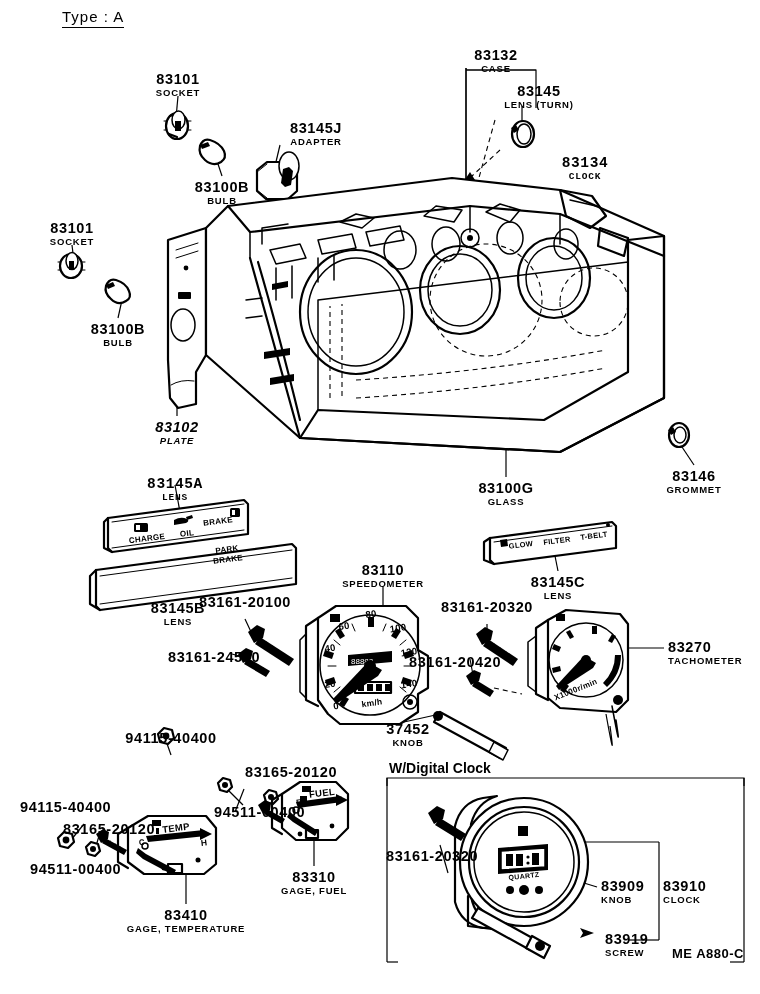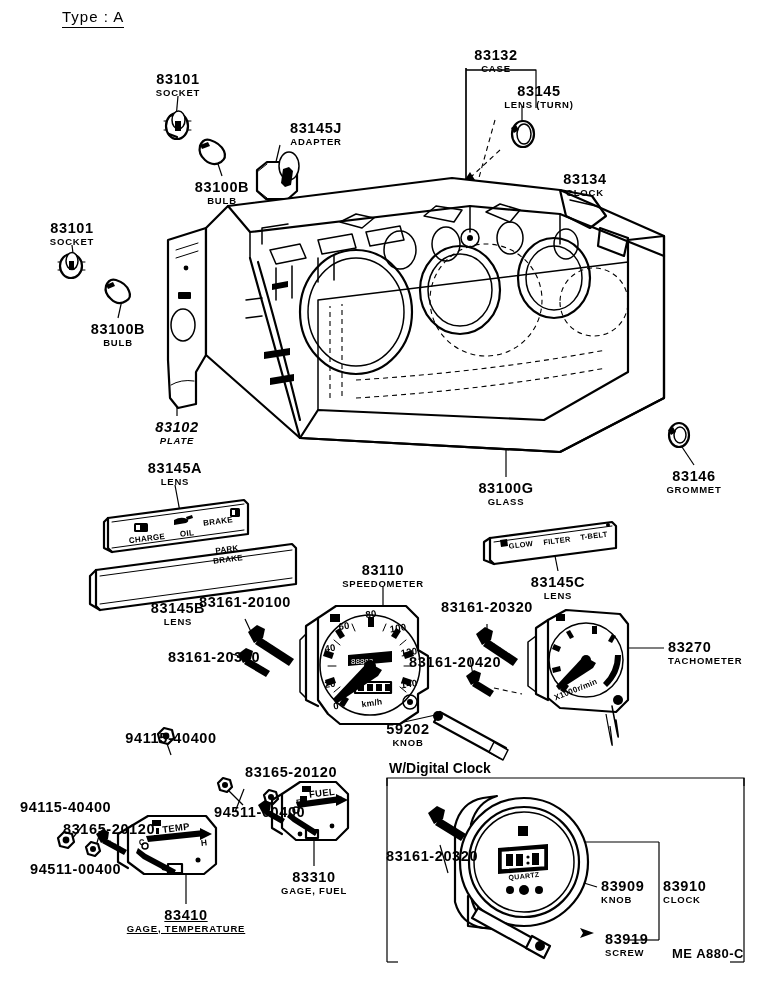--- a/index.html
+++ b/index.html
@@ -428,21 +428,21 @@
         <div class="nm">ADAPTER</div>
       </div>
       <div class="lbl ctr" style="left: 496px; top: 48px;">
         <div class="pn">83132</div>
         <div class="nm">CASE</div>
       </div>
       <div class="lbl ctr" style="left: 539px; top: 84px;">
         <div class="pn">83145</div>
         <div class="nm">LENS (TURN)</div>
       </div>
-      <div class="lbl ctr" style="left: 585px; top: 172px;">
+      <div class="lbl ctr" style="left: 585px; top: 156px; font-family: Liberation Mono, monospace;">
         <div class="pn">83134</div>
         <div class="nm">CLOCK</div>
       </div>
       <div class="lbl ctr" style="left: 72px; top: 221px;">
         <div class="pn">83101</div>
         <div class="nm">SOCKET</div>
       </div>
       <div class="lbl ctr" style="left: 118px; top: 322px;">
         <div class="pn">83100B</div>
         <div class="nm">BULB</div>
@@ -452,68 +452,68 @@
         <div class="nm">PLATE</div>
       </div>
       <div class="lbl ctr" style="left: 506px; top: 481px;">
         <div class="pn">83100G</div>
         <div class="nm">GLASS</div>
       </div>
       <div class="lbl ctr" style="left: 694px; top: 469px;">
         <div class="pn">83146</div>
         <div class="nm">GROMMET</div>
       </div>
-      <div class="lbl ctr" style="left: 175px; top: 461px;">
+      <div class="lbl ctr" style="left: 175px; top: 477px; font-family: Liberation Mono, monospace;">
         <div class="pn">83145A</div>
         <div class="nm">LENS</div>
       </div>
       <div class="lbl ctr" style="left: 178px; top: 601px;">
         <div class="pn">83145B</div>
         <div class="nm">LENS</div>
       </div>
       <div class="lbl ctr" style="left: 558px; top: 575px;">
         <div class="pn">83145C</div>
         <div class="nm">LENS</div>
       </div>
       <div class="lbl ctr" style="left: 383px; top: 563px; text-align: center;">
         <div class="pn">83110</div>
         <div class="nm">SPEEDOMETER</div>
       </div>
       <div class="lbl lft" style="left: 668px; top: 640px;">
         <div class="pn">83270</div>
         <div class="nm">TACHOMETER</div>
       </div>
       <div class="lbl ctr" style="left: 408px; top: 722px;">
-        <div class="pn">59202</div>
+        <div class="pn">37452</div>
         <div class="nm">KNOB</div>
       </div>
       <div class="lbl ctr" style="left: 314px; top: 870px;">
         <div class="pn">83310</div>
         <div class="nm">GAGE, FUEL</div>
       </div>
-      <div class="lbl ctr" style="left: 186px; top: 908px; text-decoration: underline;">
+      <div class="lbl ctr" style="left: 186px; top: 908px;">
         <div class="pn">83410</div>
         <div class="nm">GAGE, TEMPERATURE</div>
       </div>
       <div class="lbl lft" style="left: 663px; top: 879px;">
         <div class="pn">83910</div>
         <div class="nm">CLOCK</div>
       </div>
       <div class="lbl lft" style="left: 601px; top: 879px;">
         <div class="pn">83909</div>
         <div class="nm">KNOB</div>
       </div>
       <div class="lbl lft" style="left: 605px; top: 932px;">
         <div class="pn">83919</div>
         <div class="nm">SCREW</div>
       </div>
     </div>
   <div id="fastener-labels">
       <div class="lbl pn ctr" style="left: 245px; top: 595px;">83161-20100</div>
-      <div class="lbl pn lft" style="left: 168px; top: 650px;">83161-20380</div>
+      <div class="lbl pn lft" style="left: 168px; top: 650px;">83161-24580</div>
       <div class="lbl pn ctr" style="left: 487px; top: 600px;">83161-20320</div>
       <div class="lbl pn lft" style="left: 409px; top: 655px;">83161-20420</div>
       <div class="lbl pn ctr" style="left: 171px; top: 731px;">94115-40400</div>
       <div class="lbl pn lft" style="left: 245px; top: 765px;">83165-20120</div>
       <div class="lbl pn lft" style="left: 214px; top: 805px;">94511-00400</div>
       <div class="lbl pn lft" style="left: 20px; top: 800px;">94115-40400</div>
       <div class="lbl pn lft" style="left: 63px; top: 822px;">83165-20120</div>
       <div class="lbl pn lft" style="left: 30px; top: 862px;">94511-00400</div>
       <div class="lbl pn lft" style="left: 386px; top: 849px;">83161-20320</div>
     </div>

